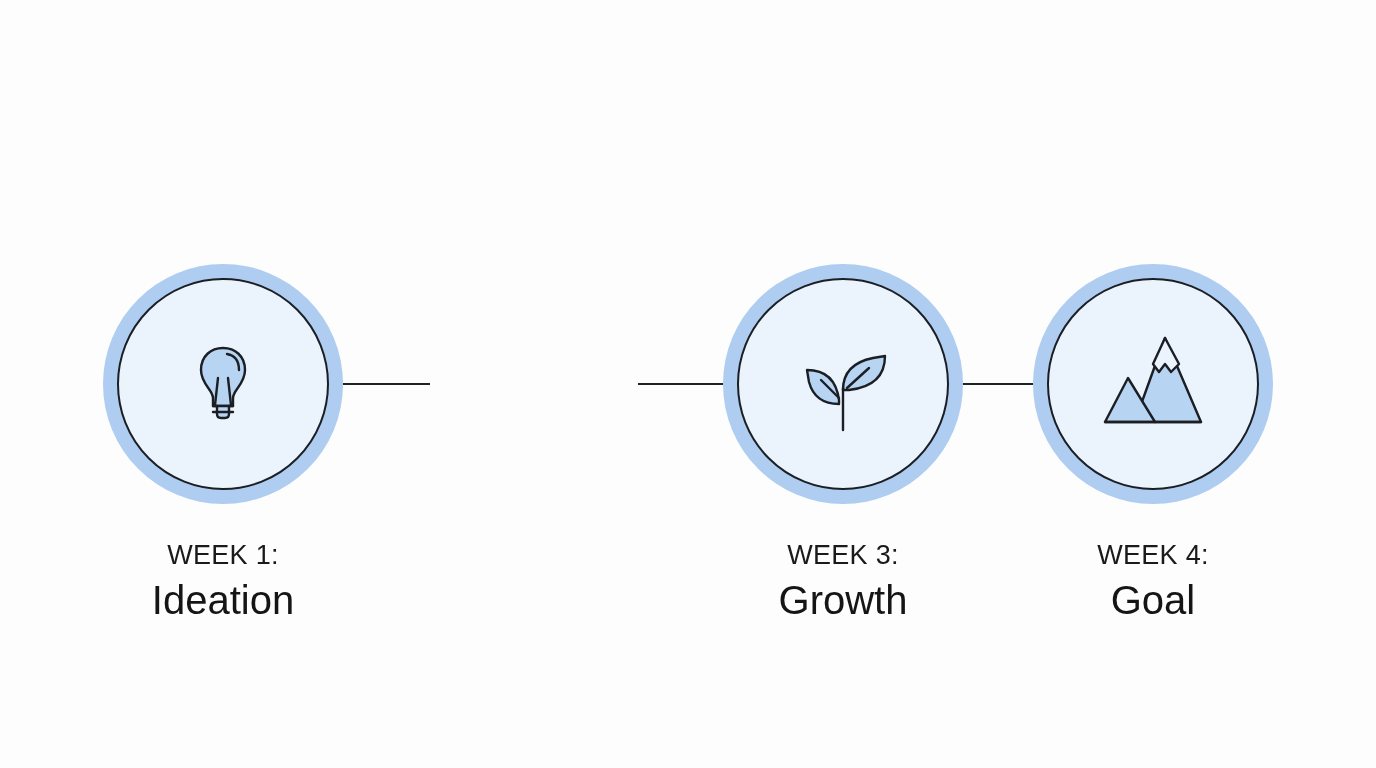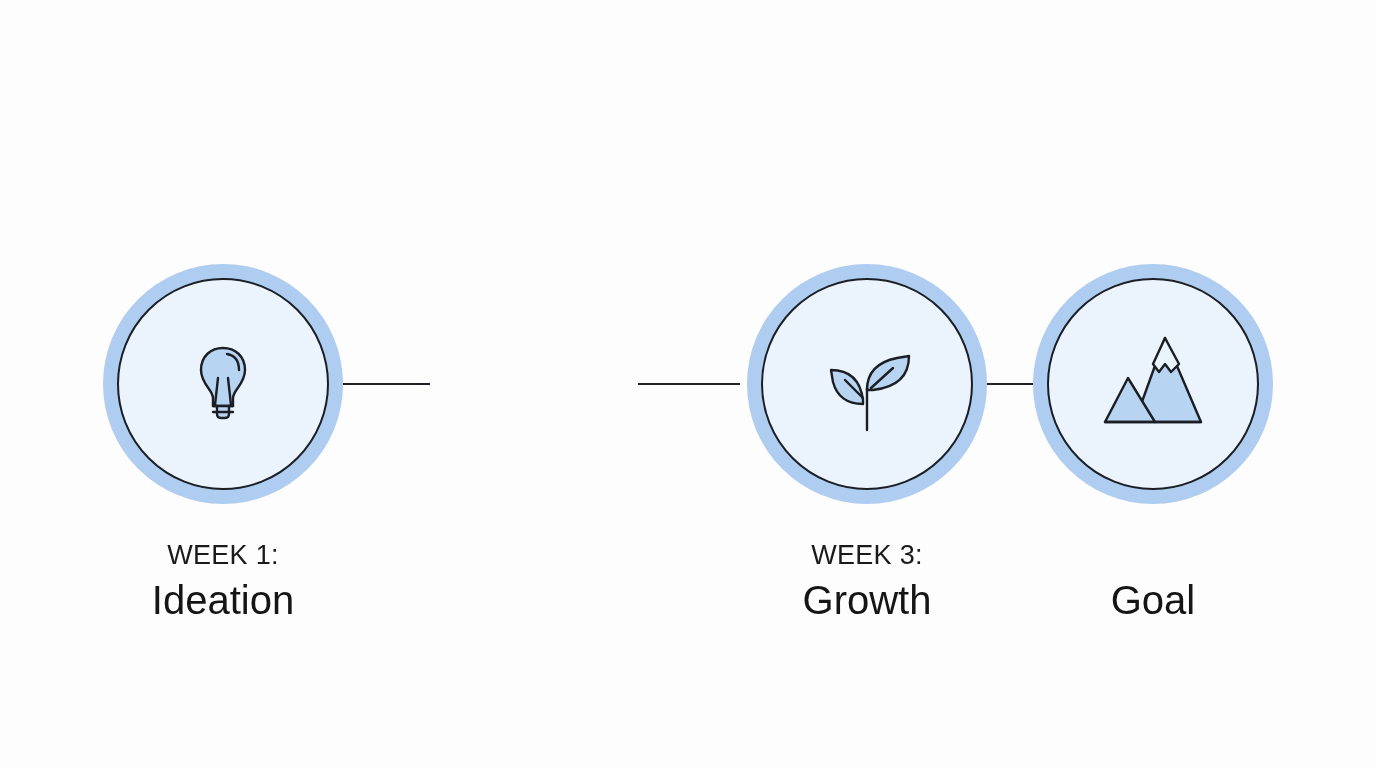--- a/index.html
+++ b/index.html
@@ -91,21 +91,21 @@
         <path d="M42 71 L45 44"></path>
         <path d="M58 71 L55 44"></path>
         <path d="M54 20 Q66 22 66 36"></path>
       </svg>
     </div>
     <div class="label-week">WEEK 1:</div>
     <div class="label-name">Ideation</div>
   </div>
 
 
-  <div class="step" style="left:747px;">
+  <div class="step" style="left:723px;">
     <div class="halo"></div>
     <div class="disc"></div>
     <div class="icon">
       <svg viewBox="0 0 100 100" fill="none" stroke="#1b1f24" stroke-width="2.4" stroke-linejoin="round" stroke-linecap="round">
 
         <path d="M46 70 Q22 70 16 48 L14 36 Q42 36 46 66 Z" fill="#b8d4f3"></path>
 
         <path d="M50 56 Q50 30 80 24 L92 22 Q92 52 56 56 Z" fill="#b8d4f3"></path>
 
         <path d="M28 46 L46 64"></path>
@@ -125,16 +125,17 @@
       <svg viewBox="0 0 100 100" fill="none" stroke="#1b1f24" stroke-width="2.4" stroke-linejoin="round" stroke-linecap="round">
 
         <path d="M36 76 L62 4 L98 88 L52 88 Z" fill="#b8d4f3"></path>
 
         <path d="M62 4 L50 30 L56 38 L62 30 L68 38 L76 30 Z" fill="#ebf3fd"></path>
 
         <path d="M2 88 L25 44 L52 88 Z" fill="#b8d4f3"></path>
         <line x1="2" y1="88" x2="98" y2="88"></line>
       </svg>
     </div>
+    <div class="label-week">WEEK 4:</div>
     <div class="label-name">Goal</div>
   </div>
 
 </div>
 
 </body></html>

